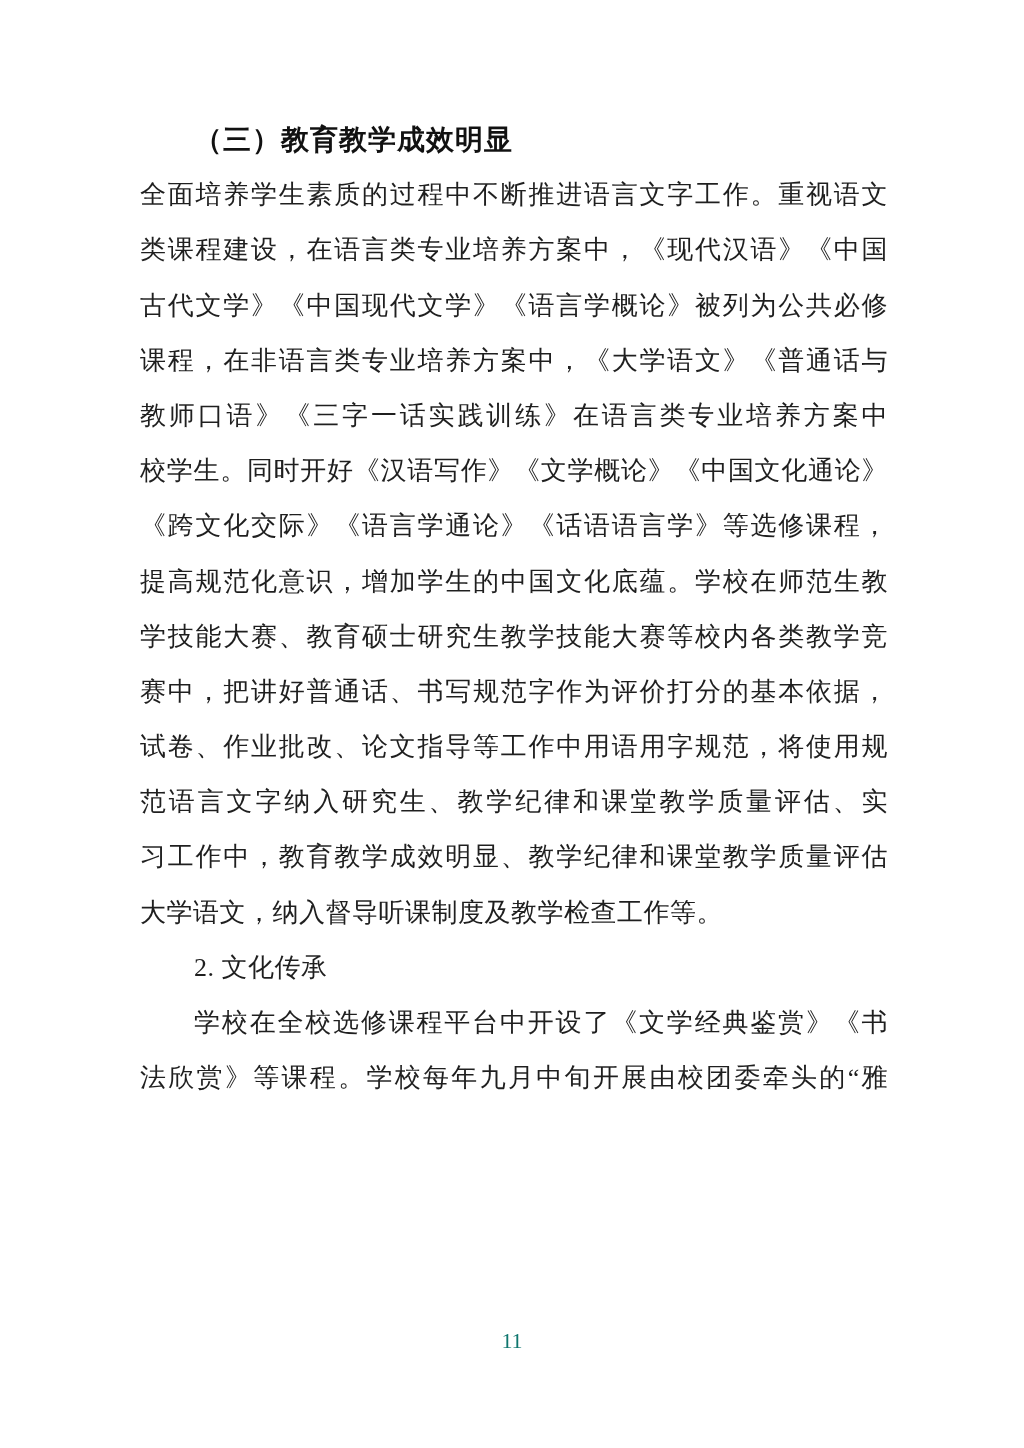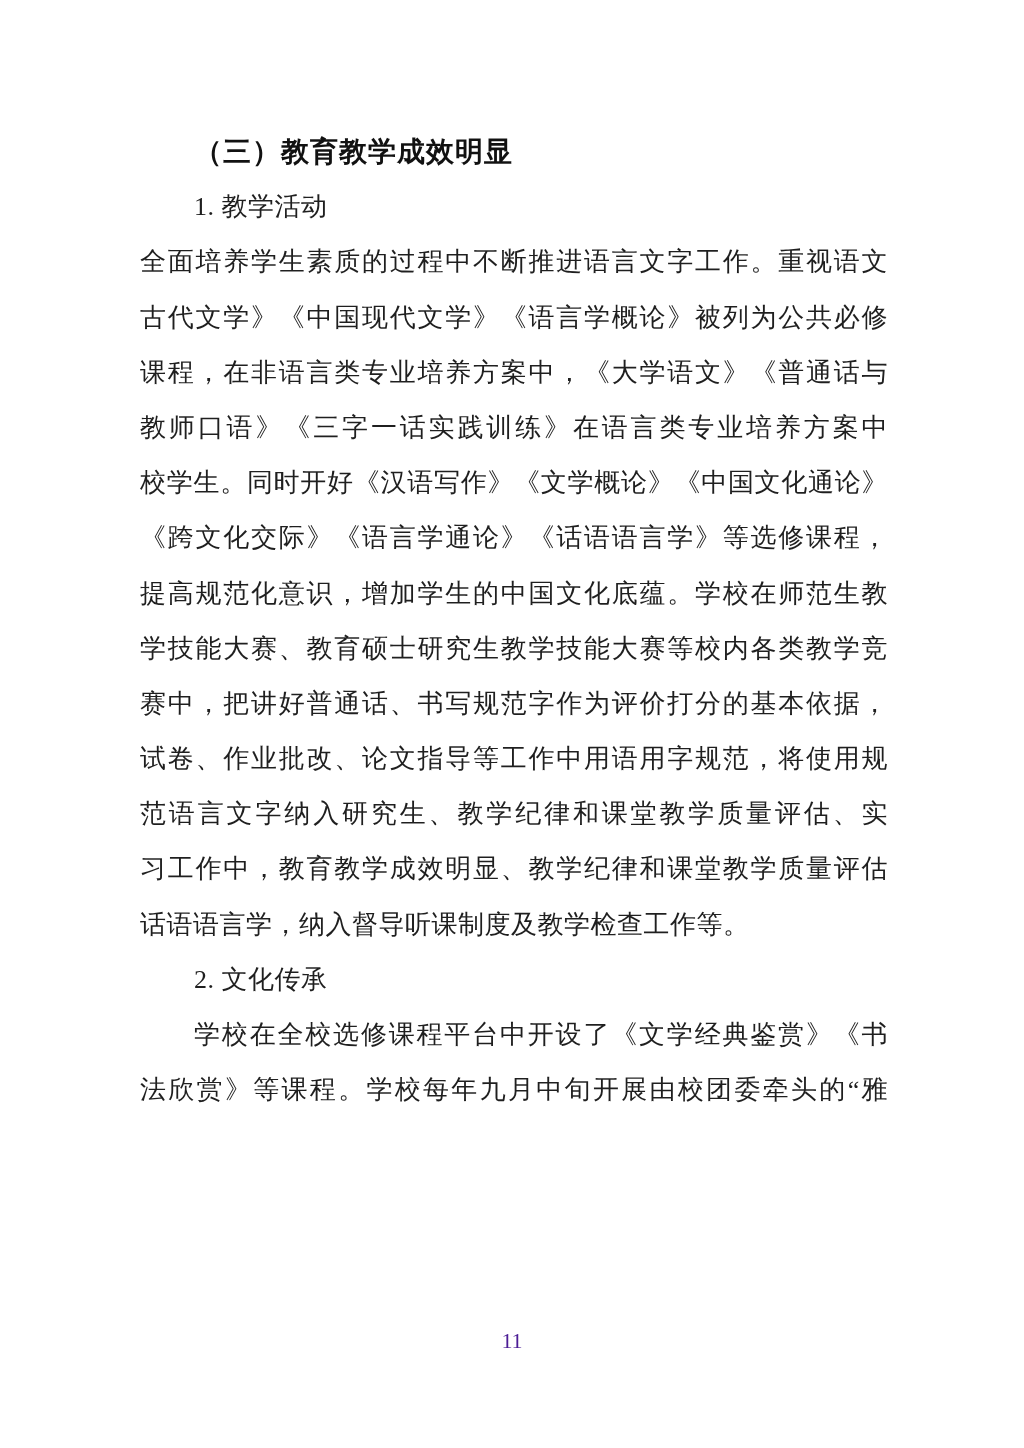--- a/index.html
+++ b/index.html
@@ -12,21 +12,21 @@
     width: 1024px;
     height: 1448px;
     background: #ffffff;
     overflow: hidden;
     font-family: "Liberation Serif", "DejaVu Serif", serif;
     color: #1f1f1f;
   }
   .content {
     position: absolute;
     left: 140px;
-    top: 124px;
+    top: 112px;
     width: 748px;
   }
   .line {
     height: 55.2px;
     line-height: 55.2px;
     font-size: 26px;
     letter-spacing: 0.5px;
     white-space: normal;
     text-align: left;
   }
@@ -45,41 +45,41 @@
     letter-spacing: 1px;
   }
   .page-number {
     position: absolute;
     top: 1326px;
     left: 0;
     width: 100%;
     text-align: center;
     font-size: 22px;
     line-height: 30px;
-    color: #4c1d95;
+    color: #0f766e;
   }
 </style>
 </head>
 <body>
 
 <div class="page">
   <div class="content">
       <div class="line heading indent">（三）教育教学成效明显</div>
-      <div class="line indent">1. 教学活动</div>
       <div class="line justify">全面培养学生素质的过程中不断推进语言文字工作。重视语文</div>
+      <div class="line justify">类课程建设，在语言类专业培养方案中，《现代汉语》《中国</div>
       <div class="line justify">古代文学》《中国现代文学》《语言学概论》被列为公共必修</div>
       <div class="line justify">课程，在非语言类专业培养方案中，《大学语文》《普通话与</div>
       <div class="line justify">教师口语》《三字一话实践训练》在语言类专业培养方案中</div>
       <div class="line justify">校学生。同时开好《汉语写作》《文学概论》《中国文化通论》</div>
       <div class="line justify">《跨文化交际》《语言学通论》《话语语言学》等选修课程，</div>
       <div class="line justify">提高规范化意识，增加学生的中国文化底蕴。学校在师范生教</div>
       <div class="line justify">学技能大赛、教育硕士研究生教学技能大赛等校内各类教学竞</div>
       <div class="line justify">赛中，把讲好普通话、书写规范字作为评价打分的基本依据，</div>
       <div class="line justify">试卷、作业批改、论文指导等工作中用语用字规范，将使用规</div>
       <div class="line justify">范语言文字纳入研究生、教学纪律和课堂教学质量评估、实</div>
       <div class="line justify">习工作中，教育教学成效明显、教学纪律和课堂教学质量评估</div>
-      <div class="line">话语语言学，纳入督导听课制度及教学检查工作等。</div>
+      <div class="line">大学语文，纳入督导听课制度及教学检查工作等。</div>
       <div class="line indent">2. 文化传承</div>
       <div class="line indent justify">学校在全校选修课程平台中开设了《文学经典鉴赏》《书</div>
       <div class="line justify">法欣赏》等课程。学校每年九月中旬开展由校团委牵头的“雅</div>
     </div>
   <div class="page-number">11</div>
 </div>
 
 </body></html>

